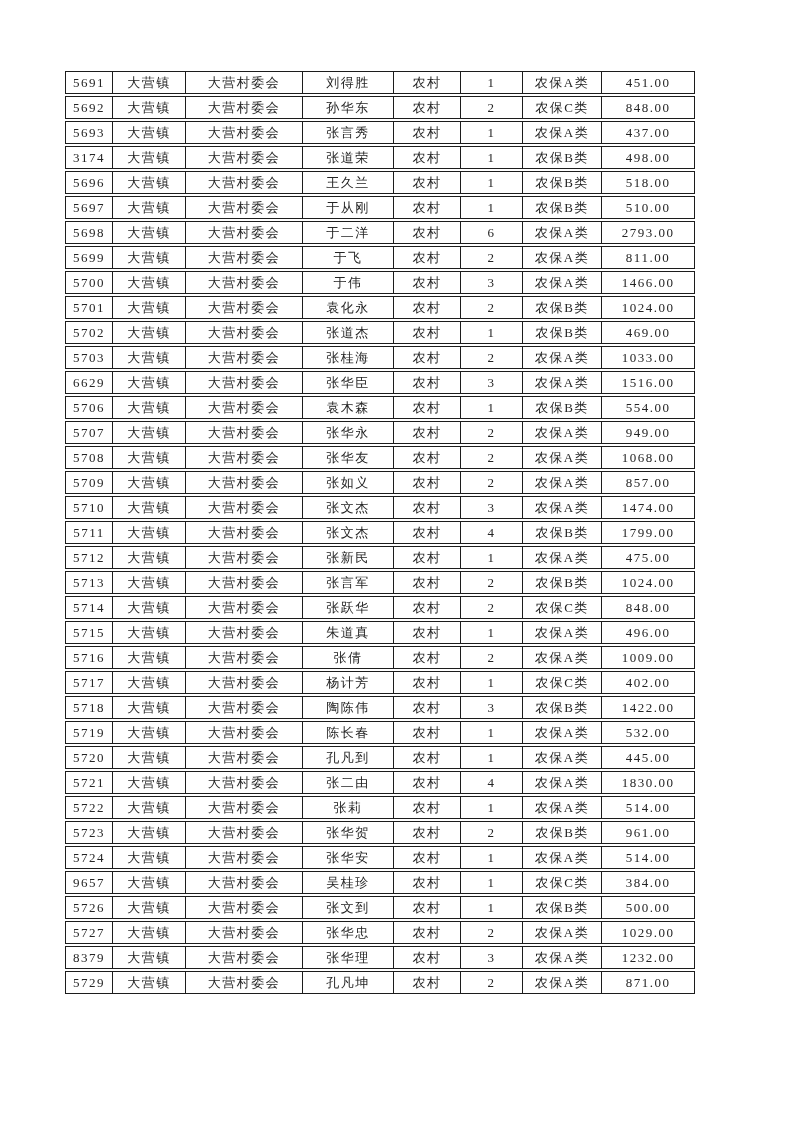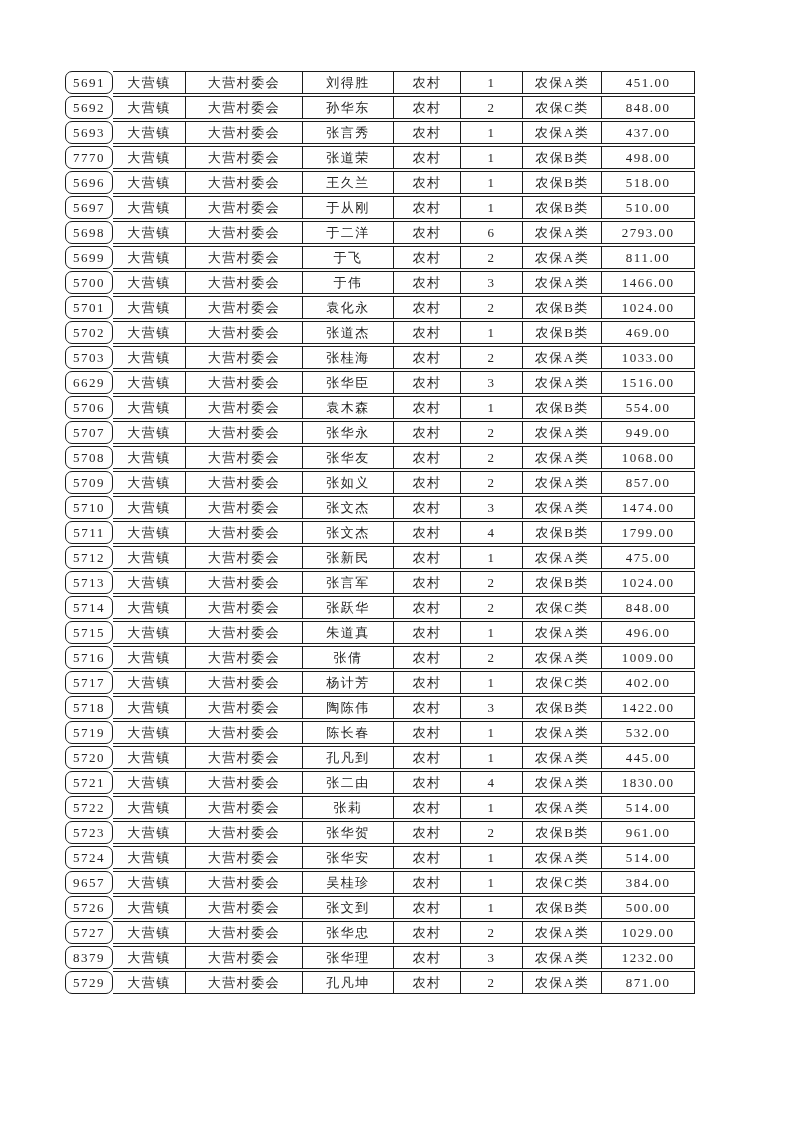--- a/index.html
+++ b/index.html
@@ -37,21 +37,20 @@
     text-align: center;
     vertical-align: middle;
     font-size: 13px;
     letter-spacing: 1.5px;
     color: #242424;
     white-space: nowrap;
     overflow: hidden;
   }
   table.roster td:first-child {
     border-left-width: 1px;
-    border-radius: 7px;
   }
   col.c-serial   { width: 48px; }
   col.c-town     { width: 73px; }
   col.c-village  { width: 117px; }
   col.c-name     { width: 91px; }
   col.c-type     { width: 67px; }
   col.c-count    { width: 62px; }
   col.c-category { width: 79px; }
   col.c-amount   { width: 93px; }
 </style>
@@ -95,21 +94,21 @@
           <td>5693</td>
           <td>大营镇</td>
           <td>大营村委会</td>
           <td>张言秀</td>
           <td>农村</td>
           <td>1</td>
           <td>农保A类</td>
           <td>437.00</td>
         </tr>
         <tr>
-          <td>7770</td>
+          <td>3174</td>
           <td>大营镇</td>
           <td>大营村委会</td>
           <td>张道荣</td>
           <td>农村</td>
           <td>1</td>
           <td>农保B类</td>
           <td>498.00</td>
         </tr>
         <tr>
           <td>5696</td>

